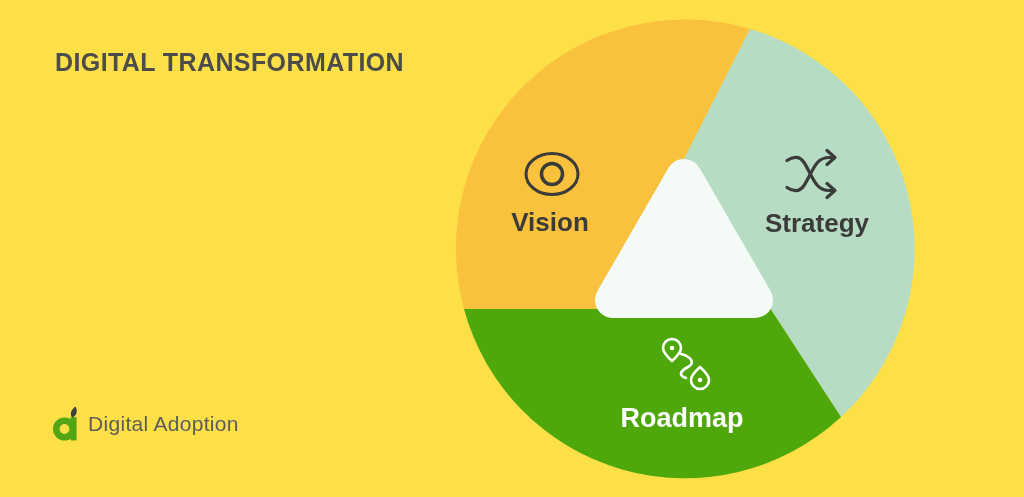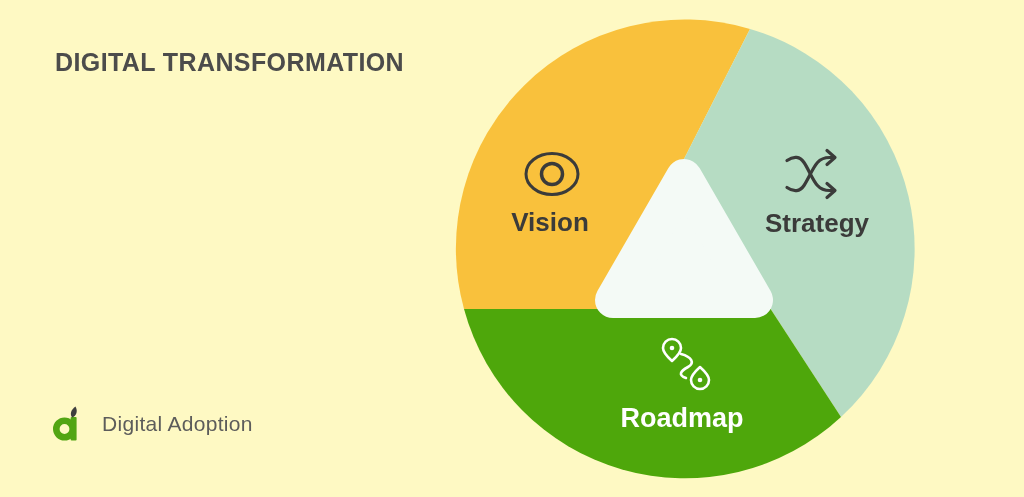--- a/index.html
+++ b/index.html
@@ -1,33 +1,33 @@
 <!DOCTYPE html>
 <html><head>
 <meta charset="utf-8">
 <style>
   html,body{margin:0;padding:0;background:#EFF6F1;}
   .canvas{
     position:relative;width:1024px;height:497px;overflow:hidden;
-    background:#fef9c3;font-family:"Liberation Sans",sans-serif;
+    background:#fde047;font-family:"Liberation Sans",sans-serif;
   }
   .title{
     position:absolute;left:55px;top:46px;
     font-weight:bold;font-size:25px;line-height:33px;
     color:#4C4C4B;letter-spacing:0.4px;
   }
   .diagram{position:absolute;left:0;top:0;}
   .seg-label{
     font-family:"Liberation Sans",sans-serif;
     font-weight:bold;font-size:26px;
   }
   .seg-label.big{font-size:27px;}
   .logo{
     position:absolute;left:52px;top:406px;
-    display:flex;align-items:center;gap:19px;
+    display:flex;align-items:center;gap:5px;
   }
   .logo-text{
     font-size:21px;color:#5C5C5B;letter-spacing:0.3px;
   }
 </style>
 </head>
 <body>
 
 <div class="canvas">
 

